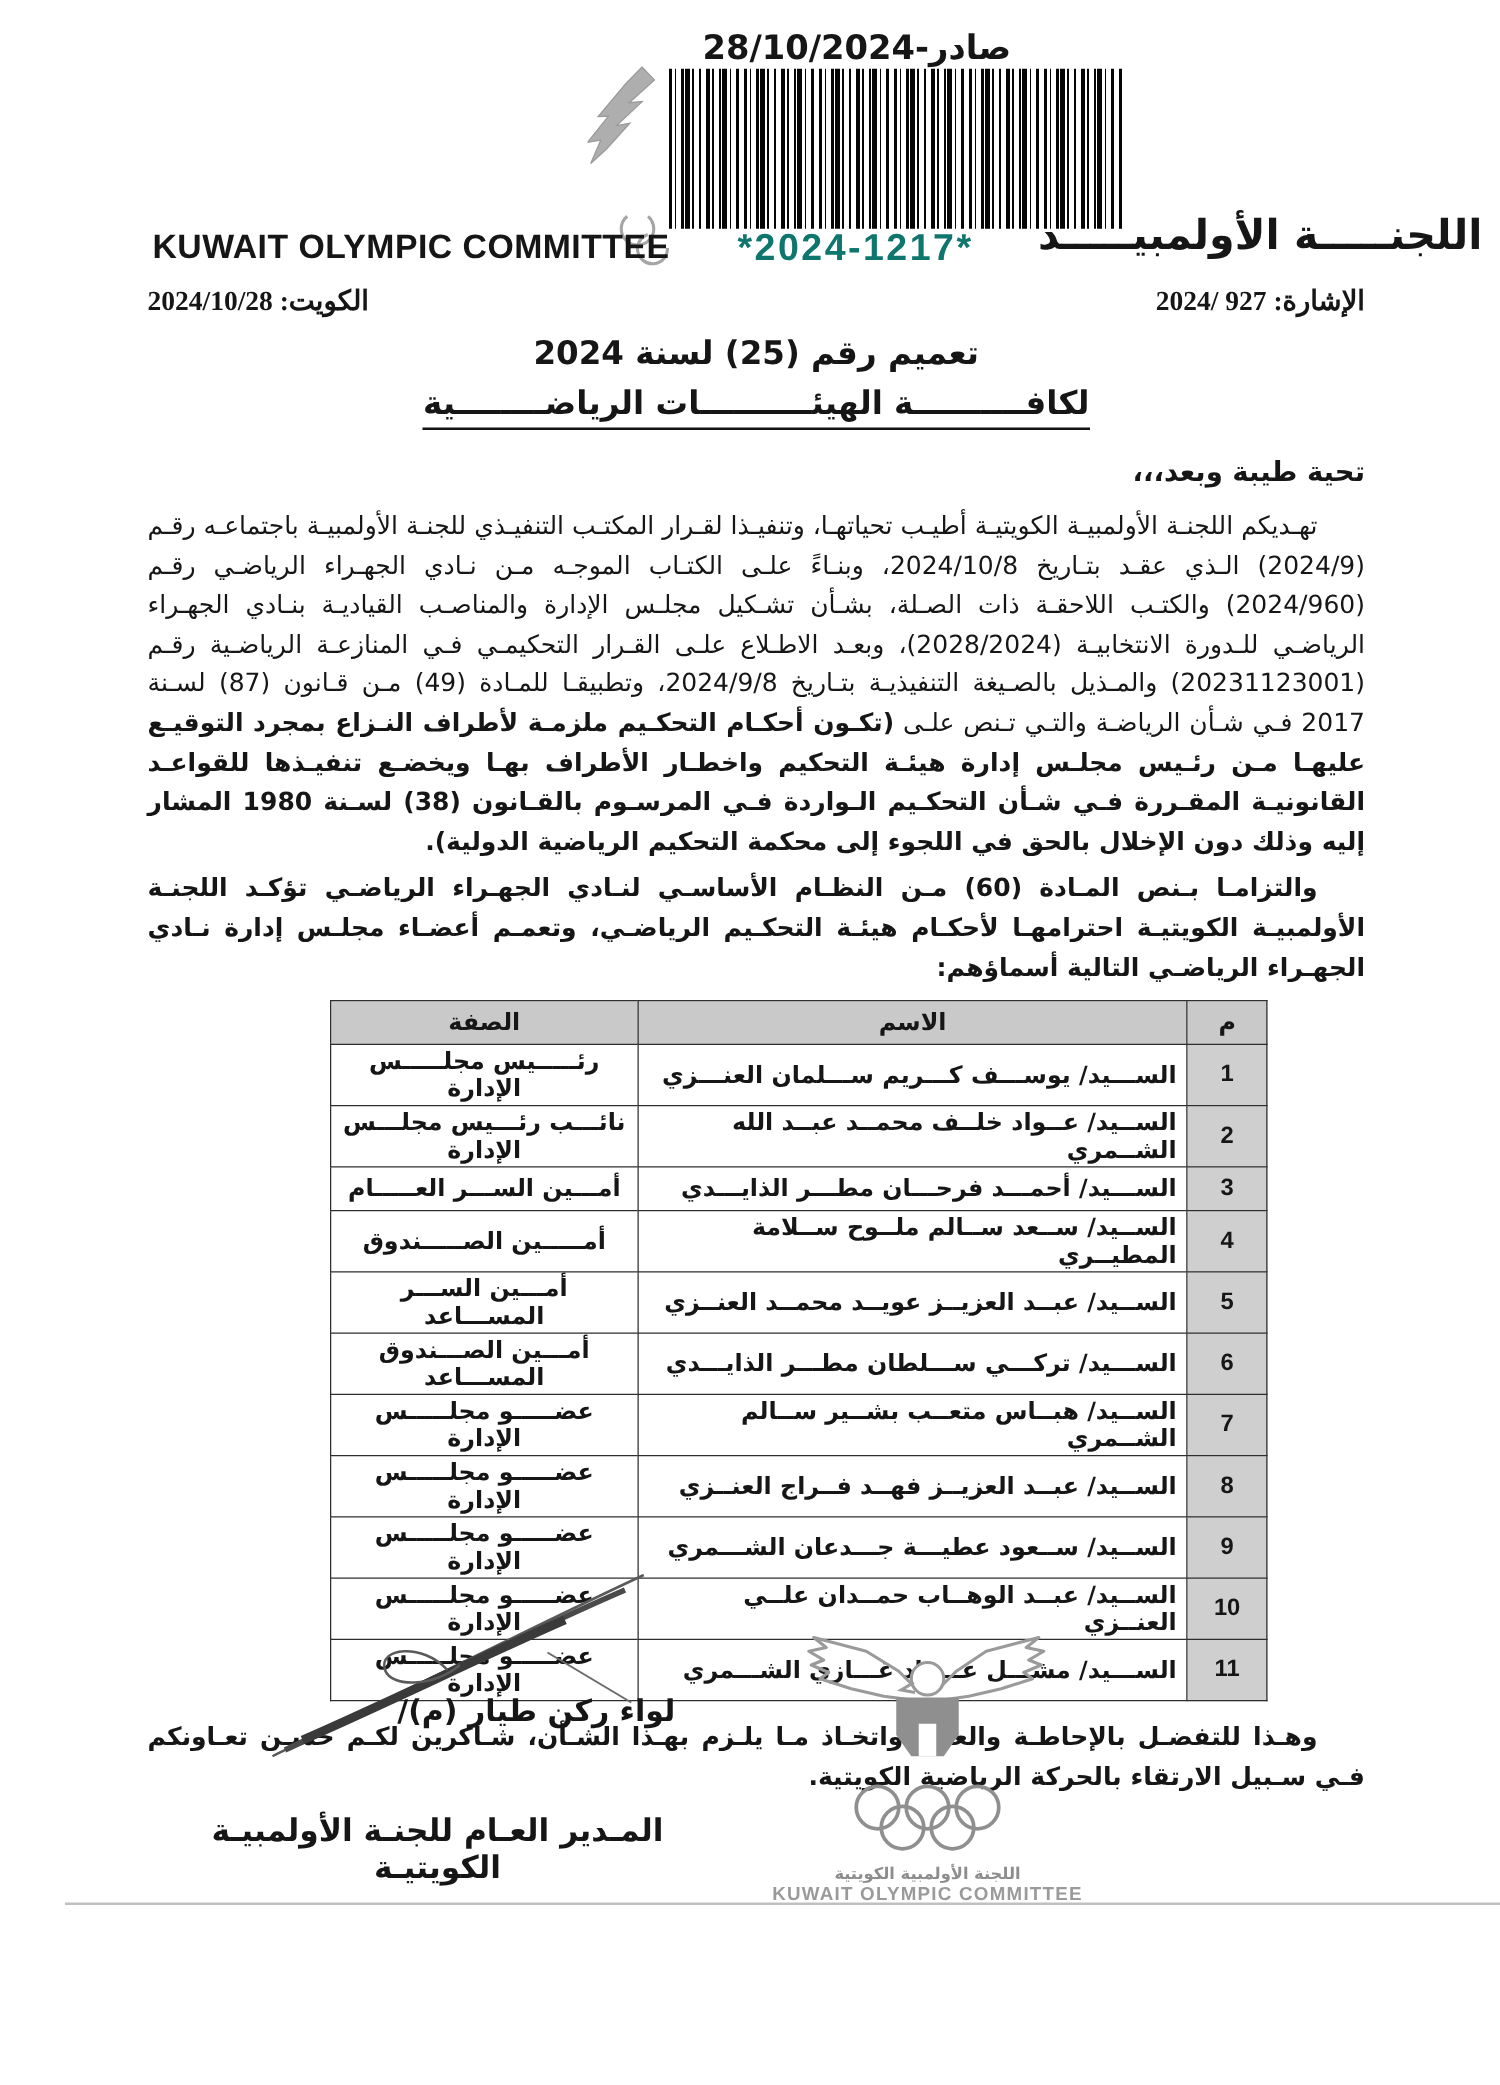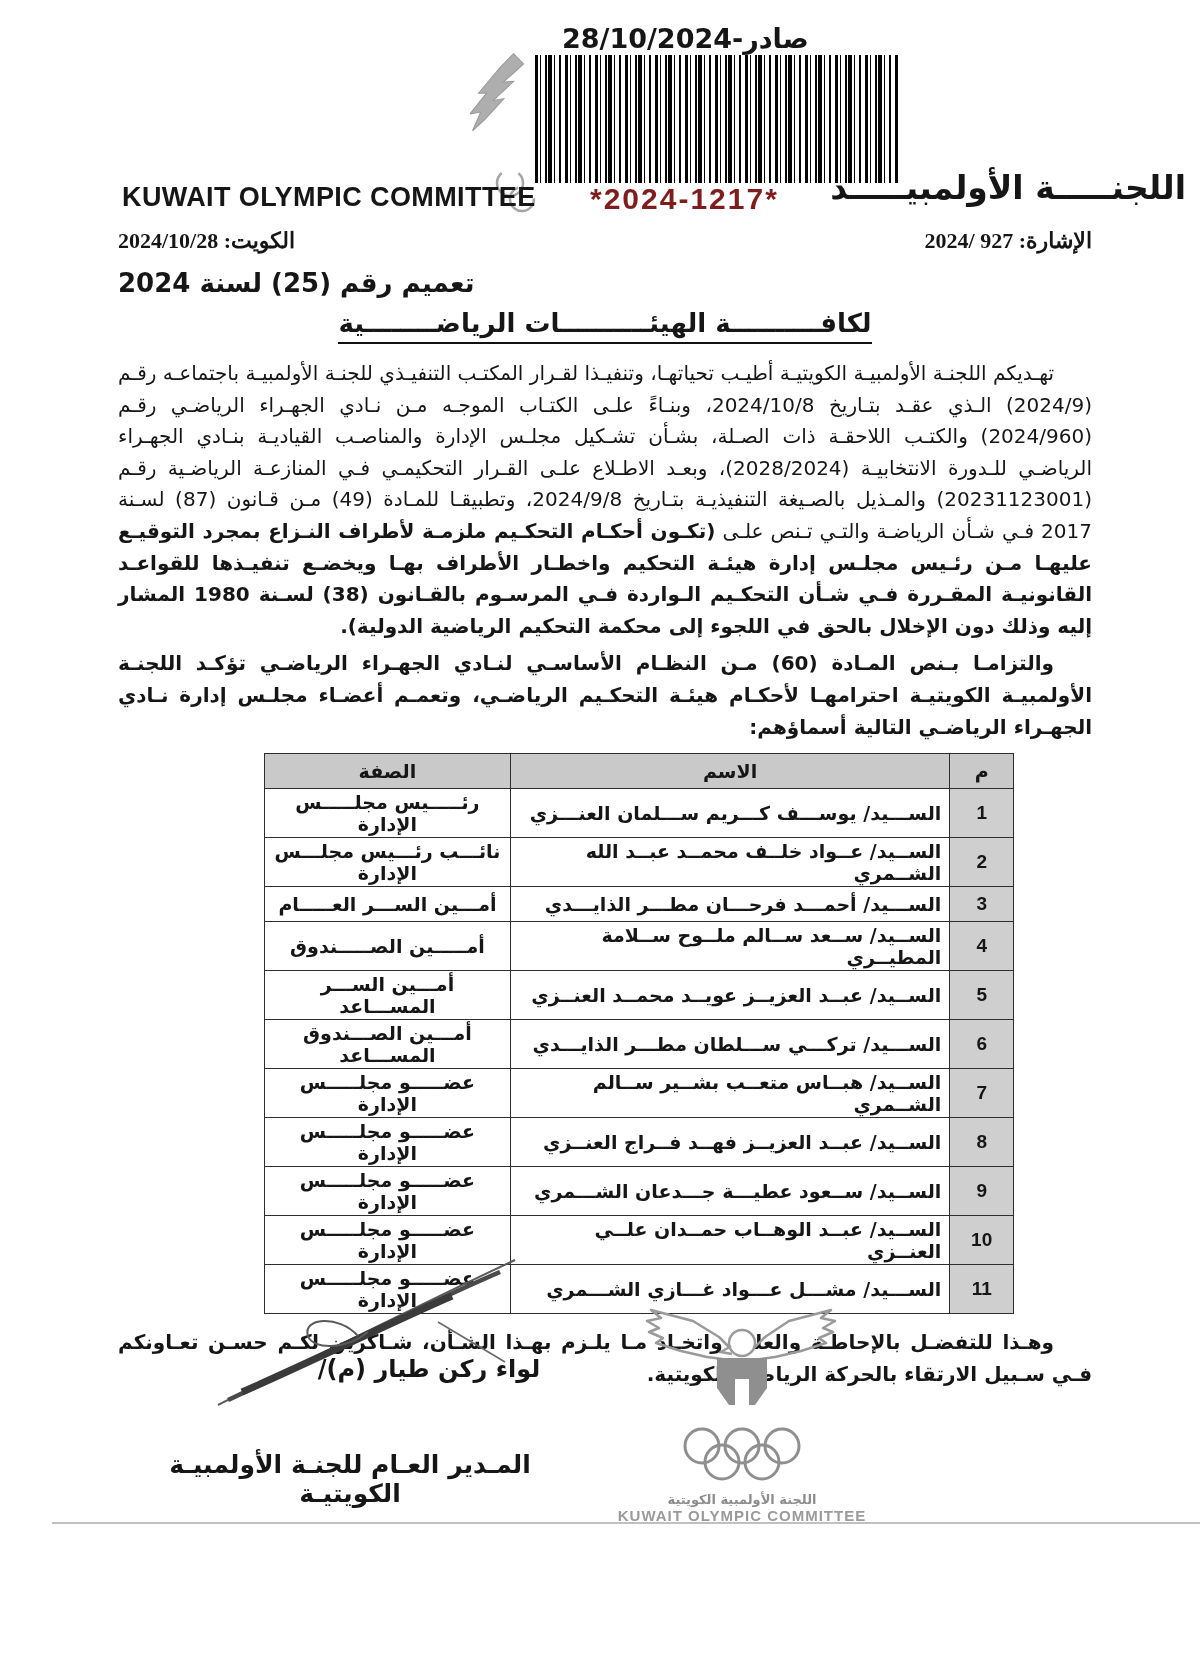--- a/index.html
+++ b/index.html
@@ -12,28 +12,28 @@
   
   .stamp-date{top:8px;left:562px;font-size:27px;font-weight:bold;direction:rtl;letter-spacing:.5px;margin-top:15px;}
   .feather{top:52px;left:470px;}
   .barcode{
     top:55px;left:535px;width:365px;height:128px;
     background:repeating-linear-gradient(90deg,
       #050505 0 3px,#fff 3px 5px,#050505 5px 6px,#fff 6px 10px,
       #050505 10px 12px,#fff 12px 13px,#050505 13px 17px,#fff 17px 19px,
       #050505 19px 20px,#fff 20px 24px,#050505 24px 26px,#fff 26px 30px);
   }
-  .barcode-label{top:182px;left:590px;font-size:30px;font-weight:bold;color:#7f1d1d;letter-spacing:2px;font-family:"Liberation Sans",sans-serif;}
+  .barcode-label{top:182px;left:590px;font-size:30px;font-weight:bold;color:#0f766e;letter-spacing:2px;font-family:"Liberation Sans",sans-serif;}
   .rings-sketch{top:165px;left:492px;}
   .org-en{top:182px;left:122px;font-size:27px;font-weight:bold;letter-spacing:.4px;font-family:"Liberation Sans",sans-serif;}
   .org-ar{top:168px;right:14px;font-size:33px;font-weight:bold;direction:rtl;}
   
   .doc{position:absolute;top:228px;left:118px;right:108px;direction:rtl;}
   .ref-row{display:flex;justify-content:space-between;font-family:"Liberation Serif",serif;font-weight:bold;font-size:22px;}
-  .title1{text-align:left;font-size:26px;font-weight:bold;margin-top:14px;}
+  .title1{text-align:center;font-size:26px;font-weight:bold;margin-top:14px;}
   .title2{text-align:center;margin-top:10px;}
   .title2 span{display:inline-block;font-size:26px;font-weight:bold;border-bottom:2.5px solid #111;padding-bottom:4px;}
   .greeting{font-size:22px;font-weight:bold;margin-top:22px;}
   .para{font-size:20px;line-height:1.58;text-align:justify;margin-top:14px;text-indent:38px;}
   .para .b{font-weight:bold;}
   .para.bold{font-weight:bold;margin-top:6px;}
   .closing{font-size:20px;line-height:1.6;text-align:justify;margin-top:12px;text-indent:38px;font-weight:bold;}
   
   table.members{border-collapse:collapse;width:750px;margin:10px 78px 12px auto;}
   .members th,.members td{border:1.6px solid #2e2e2e;padding:2px 8px;font-size:19px;font-weight:bold;height:30px;margin-left:36px;}
@@ -82,20 +82,21 @@
   <div class="ref-row">
     <div>الإشارة: 927 /2024</div>
     <div>الكويت: 2024/10/28</div>
   </div>
 
   <div class="title1">تعميم رقم (25) لسنة 2024</div>
   <div class="title2">
     <span>لكافــــــــــة الهيئــــــــــات الرياضــــــــية</span>
   </div>
 
+  <div class="greeting">تحية طيبة وبعد،،،</div>
 
   <div class="para"><span>تهـديكم اللجنـة الأولمبيـة الكويتيـة أطيـب تحياتهـا، وتنفيـذا لقـرار المكتـب التنفيـذي للجنـة الأولمبيـة باجتماعـه رقـم (2024/9) الـذي عقـد بتـاريخ 2024/10/8، وبنـاءً علـى الكتـاب الموجـه مـن نـادي الجهـراء الرياضـي رقـم (2024/960) والكتـب اللاحقـة ذات الصـلة، بشـأن تشـكيل مجلـس الإدارة والمناصـب القياديـة بنـادي الجهـراء الرياضـي للـدورة الانتخابيـة (2028/2024)، وبعـد الاطـلاع علـى القـرار التحكيمـي فـي المنازعـة الرياضـية رقـم (20231123001) والمـذيل بالصـيغة التنفيذيـة بتـاريخ 2024/9/8، وتطبيقـا للمـادة (49) مـن قـانون (87) لسـنة 2017 فـي شـأن الرياضـة والتـي تـنص علـى </span><span class="b">(تكـون أحكـام التحكـيم ملزمـة لأطراف النـزاع بمجرد التوقيـع عليهـا مـن رئـيس مجلـس إدارة هيئـة التحكيم واخطـار الأطراف بهـا ويخضـع تنفيـذها للقواعـد القانونيـة المقـررة فـي شـأن التحكـيم الـواردة فـي المرسـوم بالقـانون (38) لسـنة 1980 المشار إليه وذلك دون الإخلال بالحق في اللجوء إلى محكمة التحكيم الرياضية الدولية).</span></div>
 
   <div class="para bold">والتزامـا بـنص المـادة (60) مـن النظـام الأساسـي لنـادي الجهـراء الرياضـي تؤكـد اللجنـة الأولمبيـة الكويتيـة احترامهـا لأحكـام هيئـة التحكـيم الرياضـي، وتعمـم أعضـاء مجلـس إدارة نـادي الجهـراء الرياضـي التالية أسماؤهم:</div>
 
   <table class="members">
     <thead>
       <tr>
         <th>م</th>
         <th>الاسم</th>

